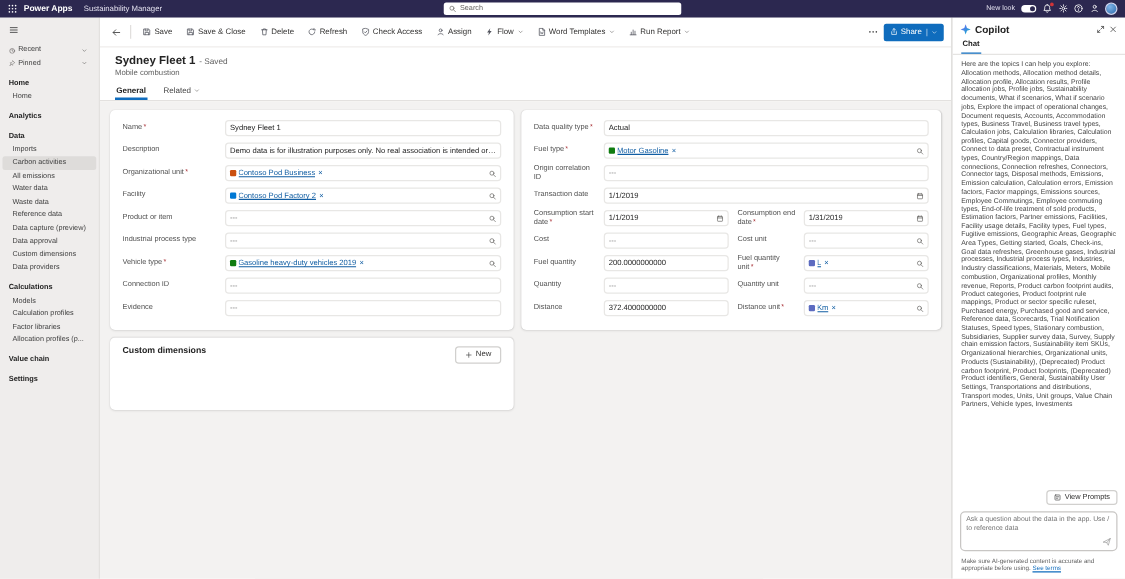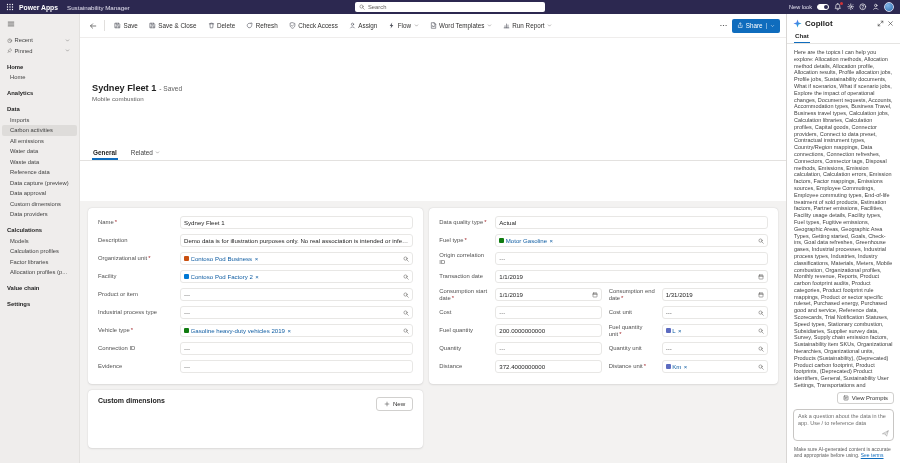--- a/index.html
+++ b/index.html
@@ -38,21 +38,21 @@
   .side-row { display:flex; align-items:center; height:10.5px; padding:0 5px; margin:0 2px;
               border-radius:2px; font-size:5.8px; color:#424242; white-space:nowrap; overflow:hidden; cursor:pointer; }
   .side-row .icon { width:5.5px; height:5.5px; margin-right:2px; color:#605e5c; }
   .side-row .chev { margin-left:auto; width:5px; height:5px; color:#605e5c; }
   .side-header { font-size:5.9px; font-weight:bold; color:#242424; height:11px; display:flex;
                  align-items:center; padding:0 7px; margin-top:5px; white-space:nowrap; }
   .side-item { padding-left:8px; }
   .side-item.active { background:#dedcda; }
 
   
-  .main { flex:1; display:flex; flex-direction:column; background:#fff; min-width:0;gap:40px; }
+  .main { flex:1; display:flex; flex-direction:column; background:#fff; min-width:0; }
   .command-bar { height:24px; display:flex; align-items:center; padding:0 6px;
                  border-bottom:1px solid #efedec; gap:1px; }
   .cmd-back { width:8px; height:8px; color:#424242; margin:0 3px; cursor:pointer; }
   .cmd-div { width:1px; height:11px; background:#e1dfdd; margin:0 3px; }
   .cmd-btn { display:flex; align-items:center; gap:2.5px; padding:0 5px; height:16px; border-radius:2px;
              font-size:6.3px; color:#323130; white-space:nowrap; cursor:pointer; }
   .cmd-btn .icon { width:7px; height:7px; color:#54565f; }
   .cmd-btn .caret { width:5px; height:5px; color:#605e5c; }
   .cmd-right { margin-left:auto; display:flex; align-items:center; gap:4px; }
   .more-btn { width:9px; height:9px; color:#424242; cursor:pointer; }
@@ -98,21 +98,21 @@
 
   .dims-card { grid-column:1; height:58px; }
   .dims-head { display:flex; align-items:flex-start; justify-content:space-between; }
   .dims-title { font-size:7px; font-weight:bold; color:#242424; }
   .new-btn { display:flex; align-items:center; gap:2.5px; border:1px solid #d1d0ce; background:#fff;
              border-radius:3px; font-size:6.2px; color:#323130; padding:2.5px 7px; cursor:pointer;
              font-family:"Liberation Sans", sans-serif; }
   .new-btn .icon { width:6px; height:6px; color:#424242; }
 
   
-  .copilot { width:114px; flex:none; background:#fff; border-left:1px solid #d8d6d4;
+  .copilot { width:139px; flex:none; background:#fff; border-left:1px solid #d8d6d4;
              display:flex; flex-direction:column; overflow:hidden; }
   .cp-head { display:flex; align-items:center; gap:3px; padding:5px 6px 3px; }
   .cp-logo { width:9px; height:9px; }
   .cp-title { flex:1; font-size:8px; font-weight:bold; color:#242424; }
   .cp-head .icon { color:#424242; cursor:pointer; }
   .cp-tabs { display:flex; padding:0 7px; border-bottom:1px solid #e5e4e2; }
   .cp-tab { font-size:6.2px; font-weight:bold; color:#242424; padding:1px 1px 3px;
             border-bottom:1.5px solid #0f6cbd; cursor:pointer; }
   .cp-body { flex:1; padding:5px 7px; font-size:5.5px; line-height:6.8px; color:#424242; overflow:hidden; }
   .cp-prompts { display:flex; justify-content:flex-end; padding:2px 6px 3px; }

